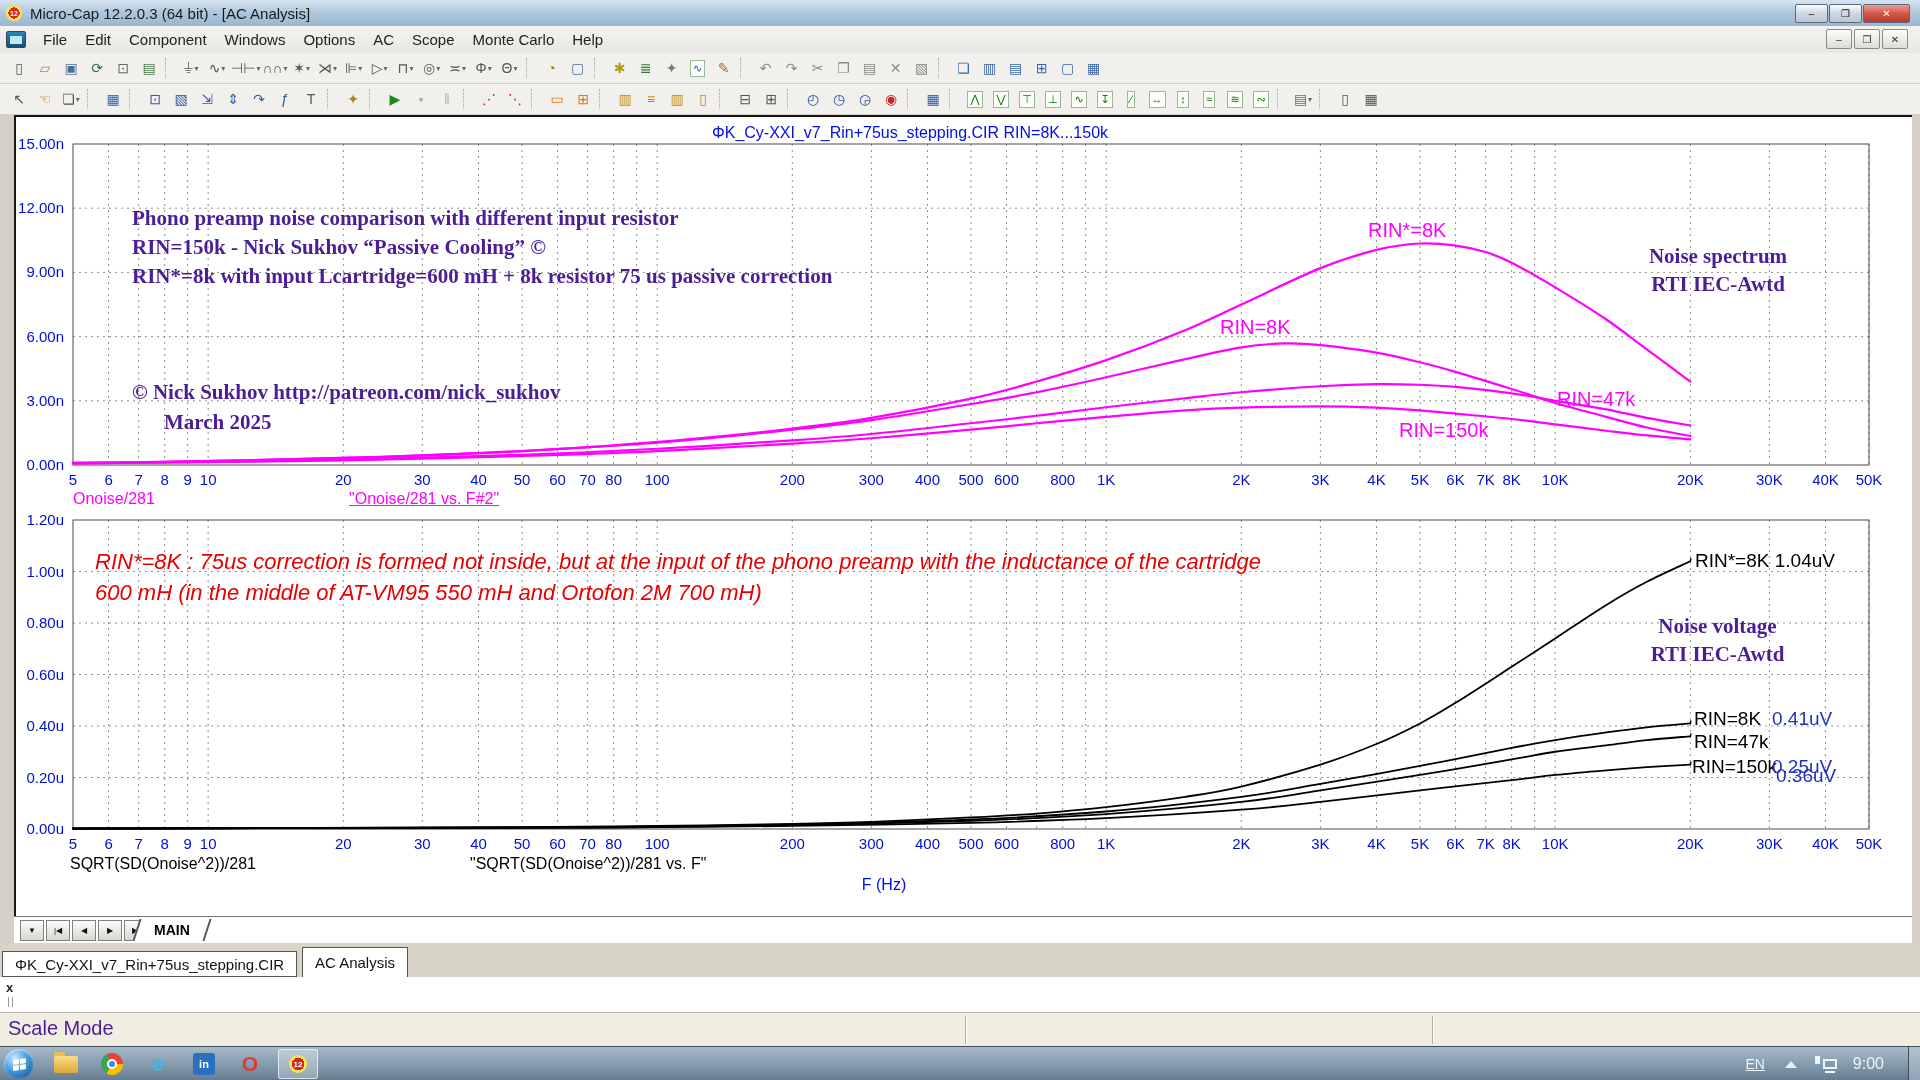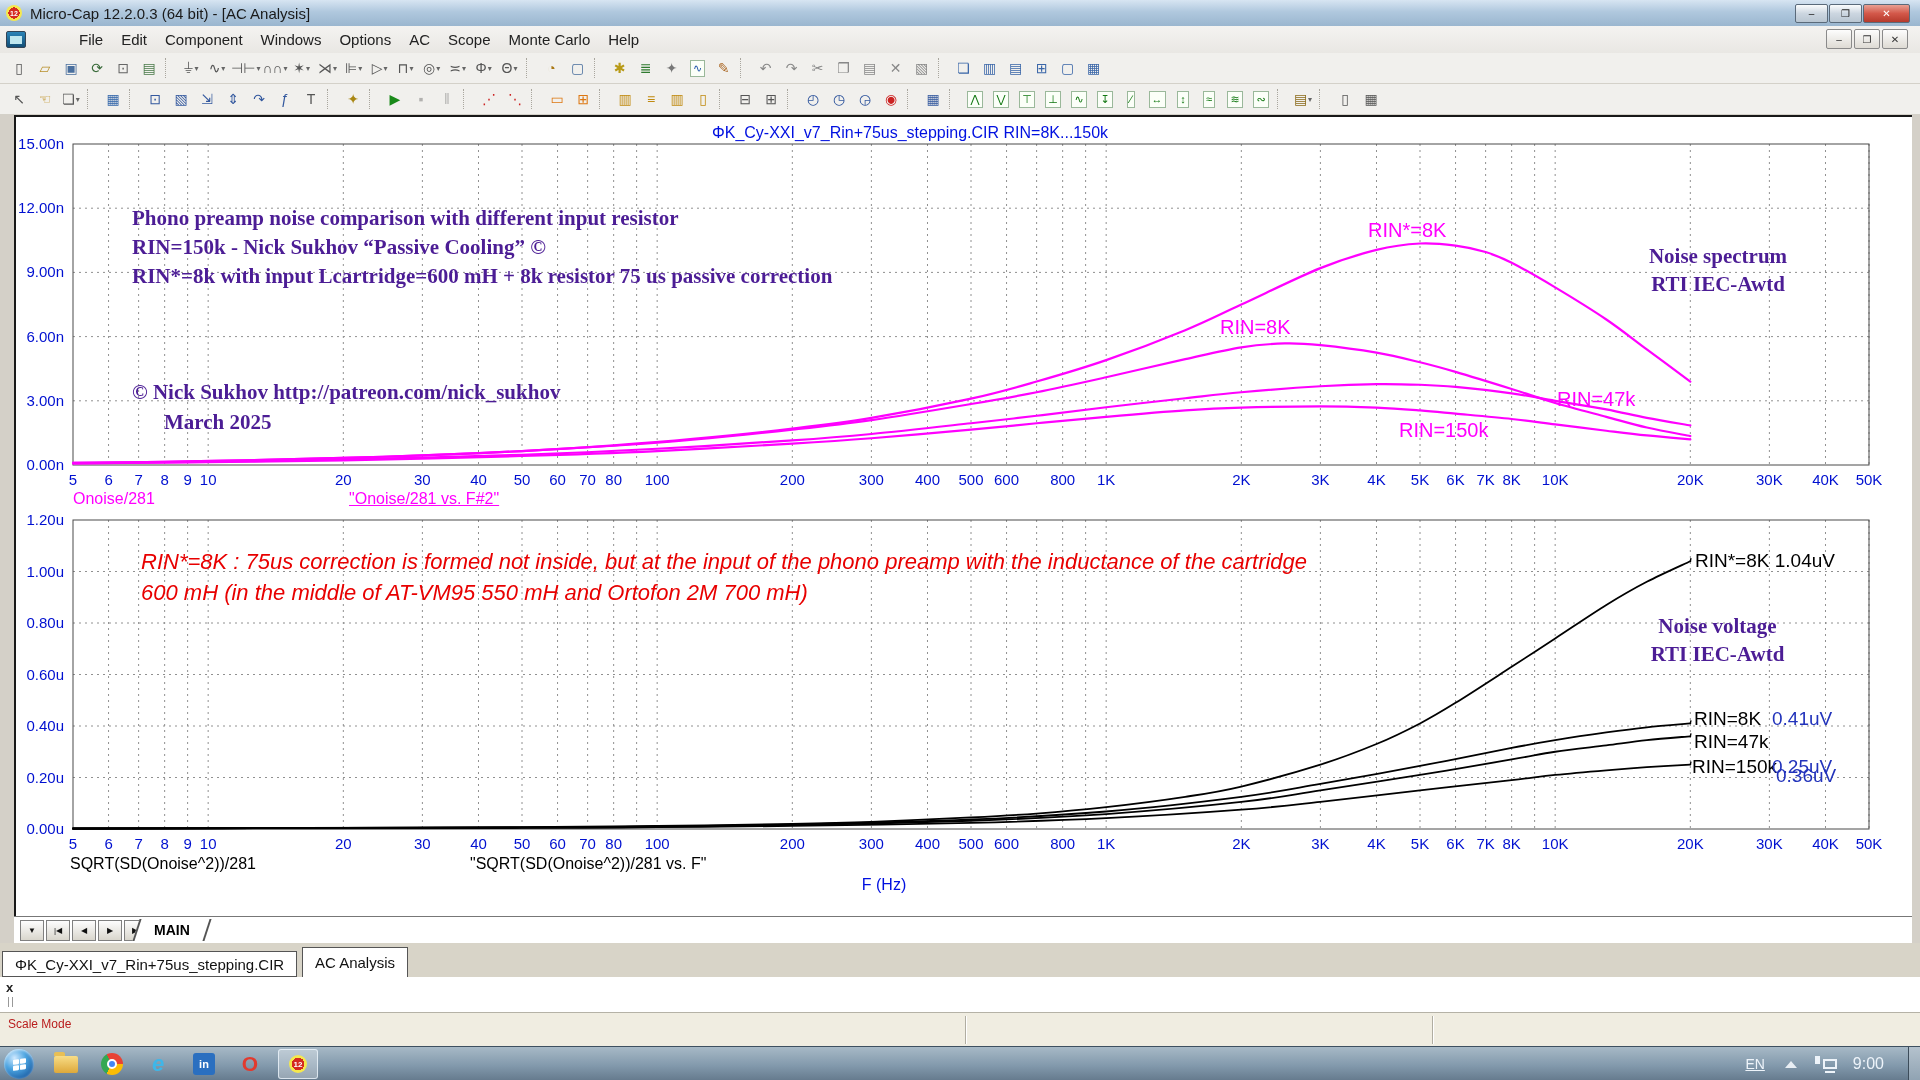--- a/index.html
+++ b/index.html
@@ -15,21 +15,21 @@
     background:radial-gradient(circle at 50% 50%, #d42a20 0 50%, #f5e84e 50% 78%, #7a8c1e 78%);
     display:flex;align-items:center;justify-content:center;color:#fff;font-size:7px;font-weight:bold;}
   #wcontrols{position:absolute;right:10px;top:4px;display:flex;gap:1px;}
   .wbtn{width:31px;height:17px;border:1px solid #5a6a7a;border-radius:2px;
     background:linear-gradient(#fbfcfd,#ccd6e0 50%,#b9c6d2);display:flex;align-items:center;justify-content:center;
     font-size:10px;color:#222;}
   .wbtn.close{background:linear-gradient(#e9a093,#d3584a 50%,#b53a2c);color:#fff;width:45px;}
 
   
   #menubar{left:0;top:26px;width:1920px;height:27px;background:linear-gradient(#f4f3f1,#e9e7e3);
-    display:flex;align-items:center;border-bottom:1px solid #cfccc4;gap:36px;}
+    display:flex;align-items:center;border-bottom:1px solid #cfccc4;}
   #menuicon{width:18px;height:15px;margin:0 8px 0 6px;border:1px solid #345;border-radius:2px;
     background:linear-gradient(#2b84b8,#134f77);position:relative;}
   #menuicon:after{content:"";position:absolute;left:3px;top:4px;right:3px;bottom:3px;background:#bfe7ef;}
   .mitem{font-size:15px;color:#222;padding:3px 9px;}
   #childctl{position:absolute;right:12px;top:3px;display:flex;gap:2px;}
   .cbtn{width:24px;height:18px;border:1px solid #8a8a8a;border-radius:2px;background:linear-gradient(#fdfdfd,#dedbd4);
     font-size:10px;color:#333;display:flex;align-items:center;justify-content:center;}
 
   
   .toolbar{left:0;width:1920px;height:31px;background:#f1f0ed;display:flex;align-items:center;
@@ -51,21 +51,21 @@
   #charttitle{left:560px;top:124px;width:700px;text-align:center;font-size:16px;color:#0010e0;}
   .serifblue{font-family:"Liberation Serif",serif;font-weight:bold;color:#4c1d95;}
   #blueblock{left:132px;top:204px;font-size:21px;line-height:29px;}
   #copyblock{left:132px;top:377px;font-size:21px;line-height:30px;}
   #copyblock .ind{padding-left:32px;}
   #spectrumlbl{left:1628px;top:242px;width:180px;text-align:center;font-size:21px;line-height:28px;}
   #voltagelbl{left:1630px;top:612px;width:175px;text-align:center;font-size:21px;line-height:28px;}
   .mag{color:#ff00ff;font-size:20px;}
   .blk{color:#000;font-size:19px;}
   .blkval{color:#2233bb;font-size:19px;}
-  #rednote{left:95px;top:546px;font-size:22px;line-height:31px;color:#e80000;font-style:italic;margin-left:46px;}
+  #rednote{left:95px;top:546px;font-size:22px;line-height:31px;color:#e80000;font-style:italic;}
   .capmag{color:#ff00ff;font-size:16px;}
   .capblk{color:#000;font-size:16px;}
   #fhz{left:804px;top:876px;width:160px;text-align:center;font-size:16px;color:#0010e0;}
 
   
   #pagebar{left:14px;top:916px;width:1898px;height:26px;border-top:1px solid #777;background:#fff;}
   #pgnav{position:absolute;left:6px;top:3px;display:flex;gap:2px;}
   .pgb{width:22px;height:19px;border:1px solid #808080;background:linear-gradient(#fdfdfd,#d9d6cd);
     font-size:8px;color:#111;display:flex;align-items:center;justify-content:center;}
   #maintab{position:absolute;left:122px;top:2px;height:22px;padding:0 16px;display:flex;align-items:center;
@@ -78,21 +78,21 @@
   .ftab{position:absolute;background:#fff;border:1px solid #555;font-size:15px;color:#111;
     display:flex;align-items:center;padding:0 12px;box-sizing:border-box;}
   #ftab1{left:2px;top:8px;height:26px;}
   #ftab2{left:302px;top:4px;height:30px;border-bottom:none;}
 
   
   #panelstrip{left:0;top:977px;width:1920px;height:35px;background:#fff;border-bottom:1px solid #999;}
   #panelx{position:absolute;left:6px;top:3px;font-size:13px;font-weight:bold;color:#222;}
   #panelgrip{position:absolute;left:8px;top:20px;width:3px;height:10px;border-left:1px solid #999;border-right:1px solid #999;}
   #statusbar{left:0;top:1012px;width:1920px;height:34px;background:#f0ede1;border-top:1px solid #b5b2a6;}
-  #statusbar .stext{position:absolute;left:8px;top:4px;font-size:12px;color:#b91c1c;}
+  #statusbar .stext{position:absolute;left:8px;top:4px;font-size:20px;color:#4c1d95;}
   .sdiv{position:absolute;top:3px;width:1px;height:28px;background:#b0ada1;border-right:1px solid #fff;}
 
   
   #taskbar{left:0;top:1046px;width:1920px;height:34px;
     background:linear-gradient(#a7b9c6,#8299ac 55%,#64798c);border-top:1px solid #3e5060;
     display:flex;align-items:center;}
   #orb{width:30px;height:30px;border-radius:50%;margin-left:4px;flex:0 0 auto;
     background:radial-gradient(circle at 35% 30%, #cfe9ff, #4aa3e0 40%, #1e62a8 78%, #0d3a6e);
     box-shadow:inset 0 1px 3px rgba(255,255,255,.8);display:flex;align-items:center;justify-content:center;}
   #orb .flag{display:grid;grid-template-columns:6px 6px;grid-template-rows:5px 5px;gap:1px;transform:skewY(-8deg);}

